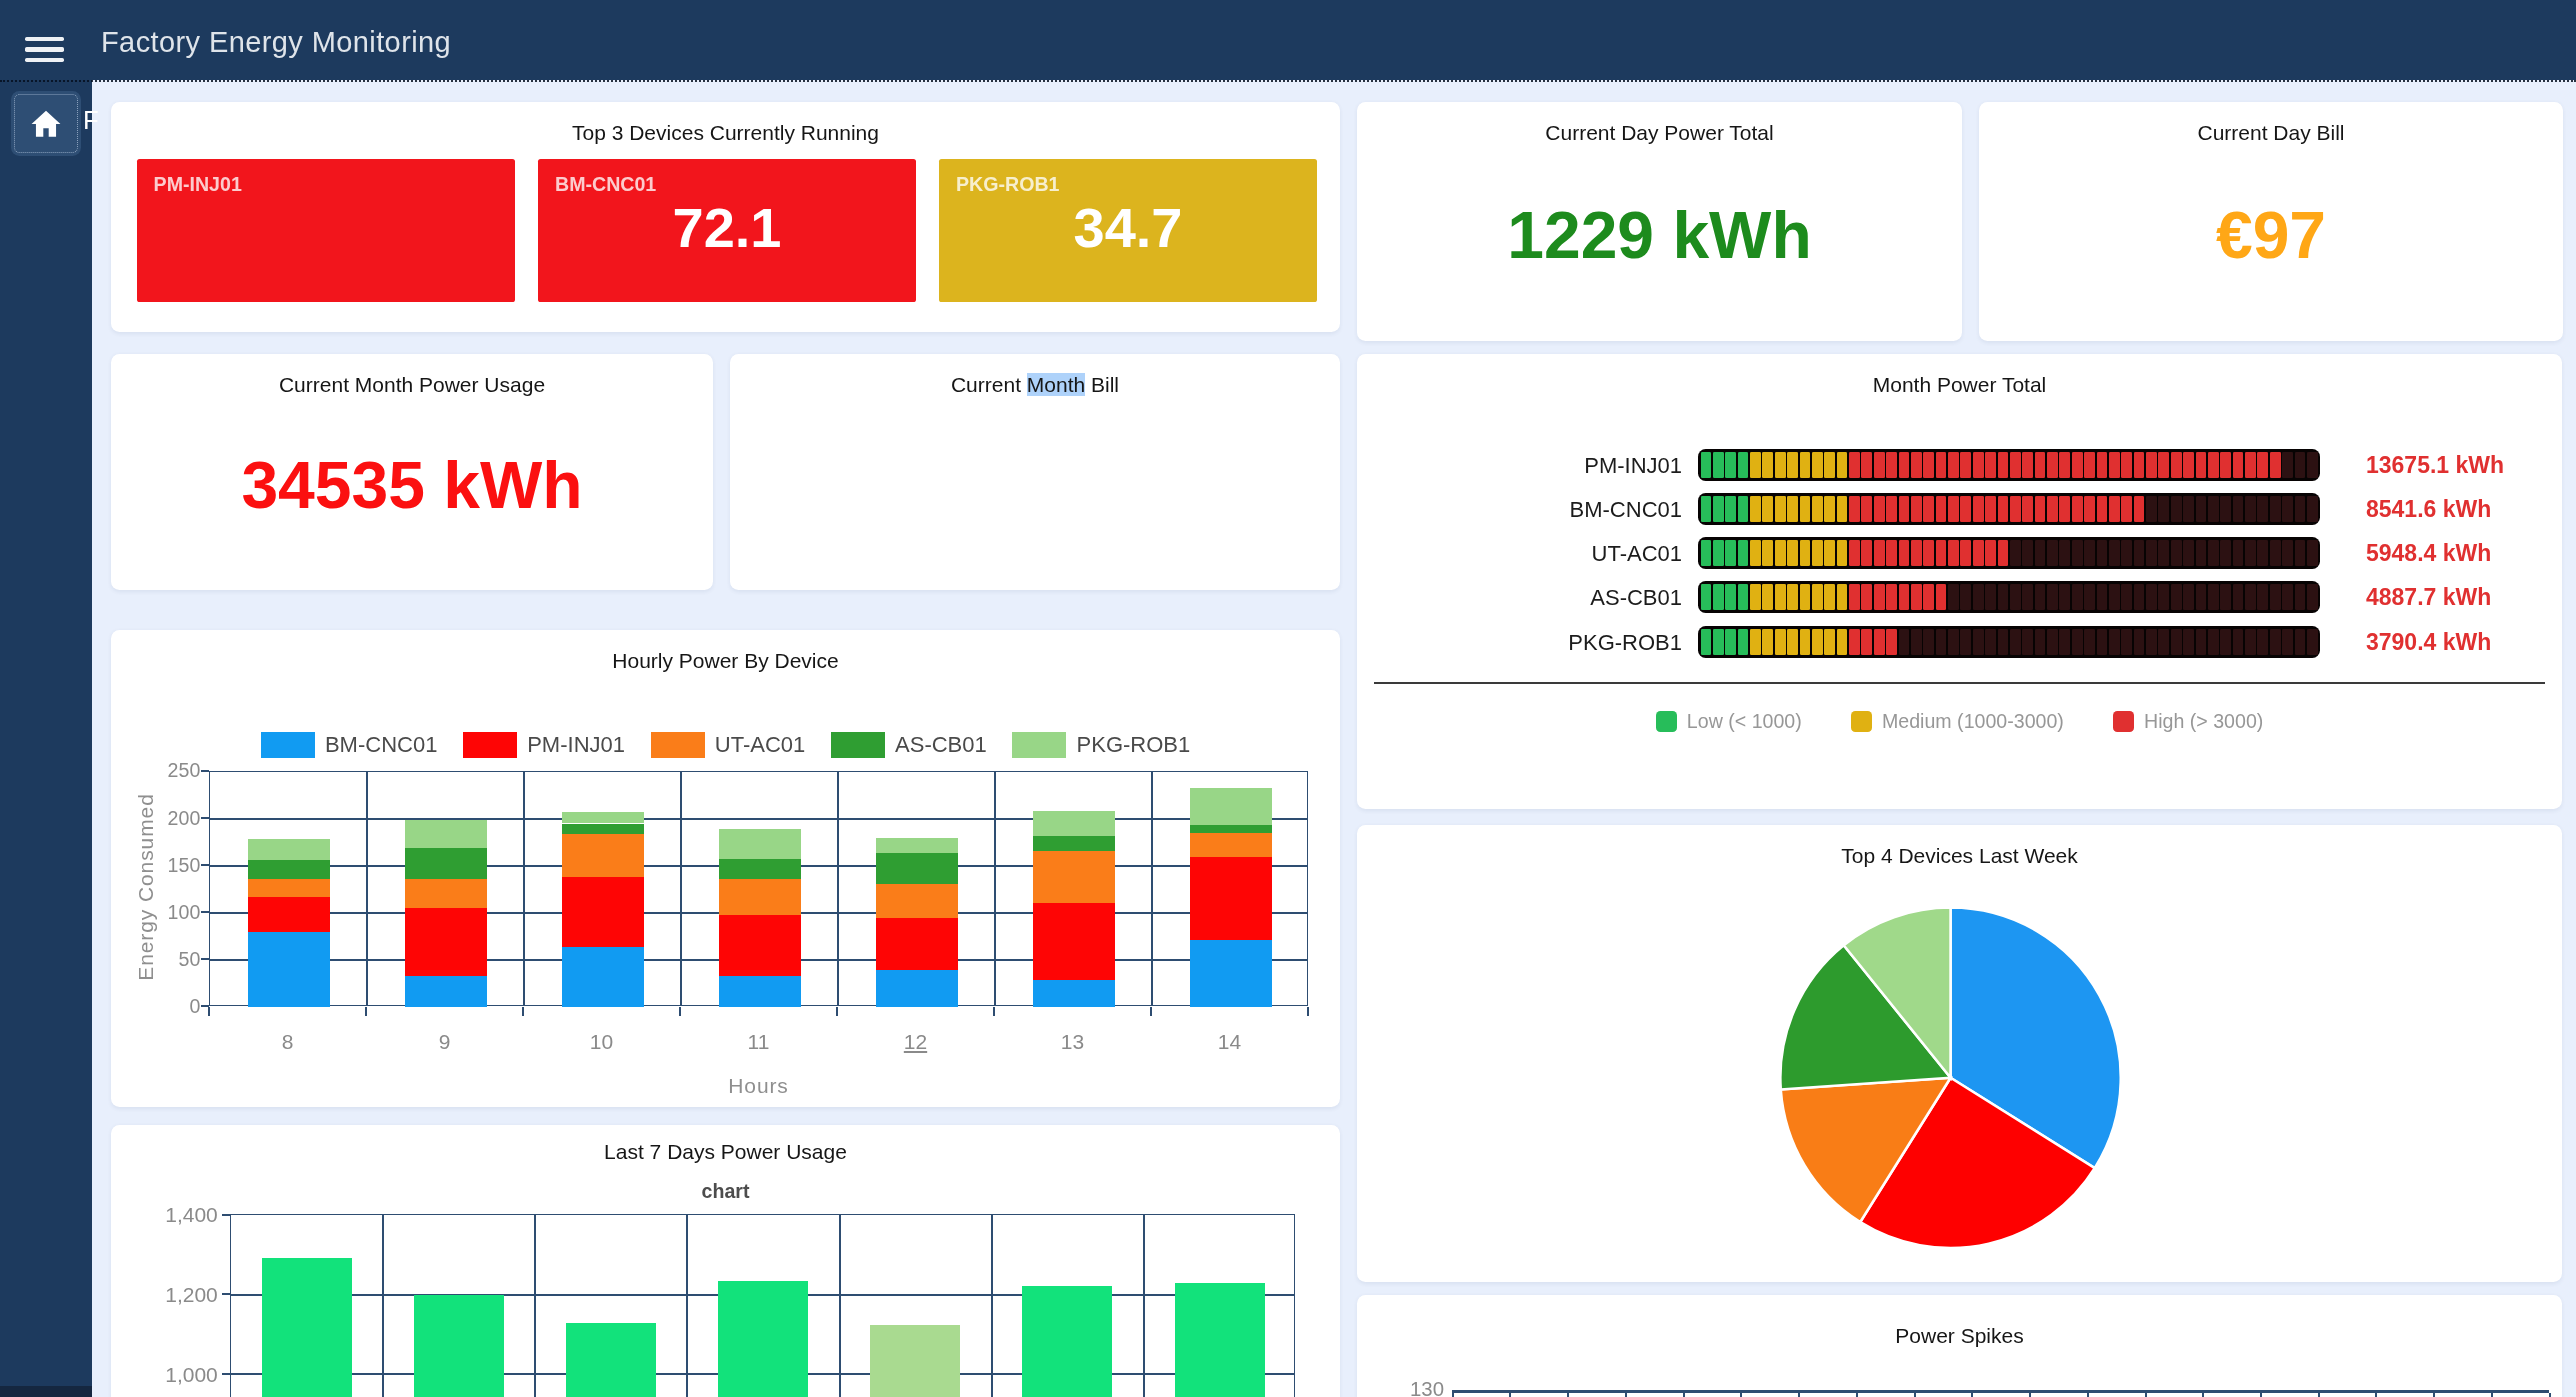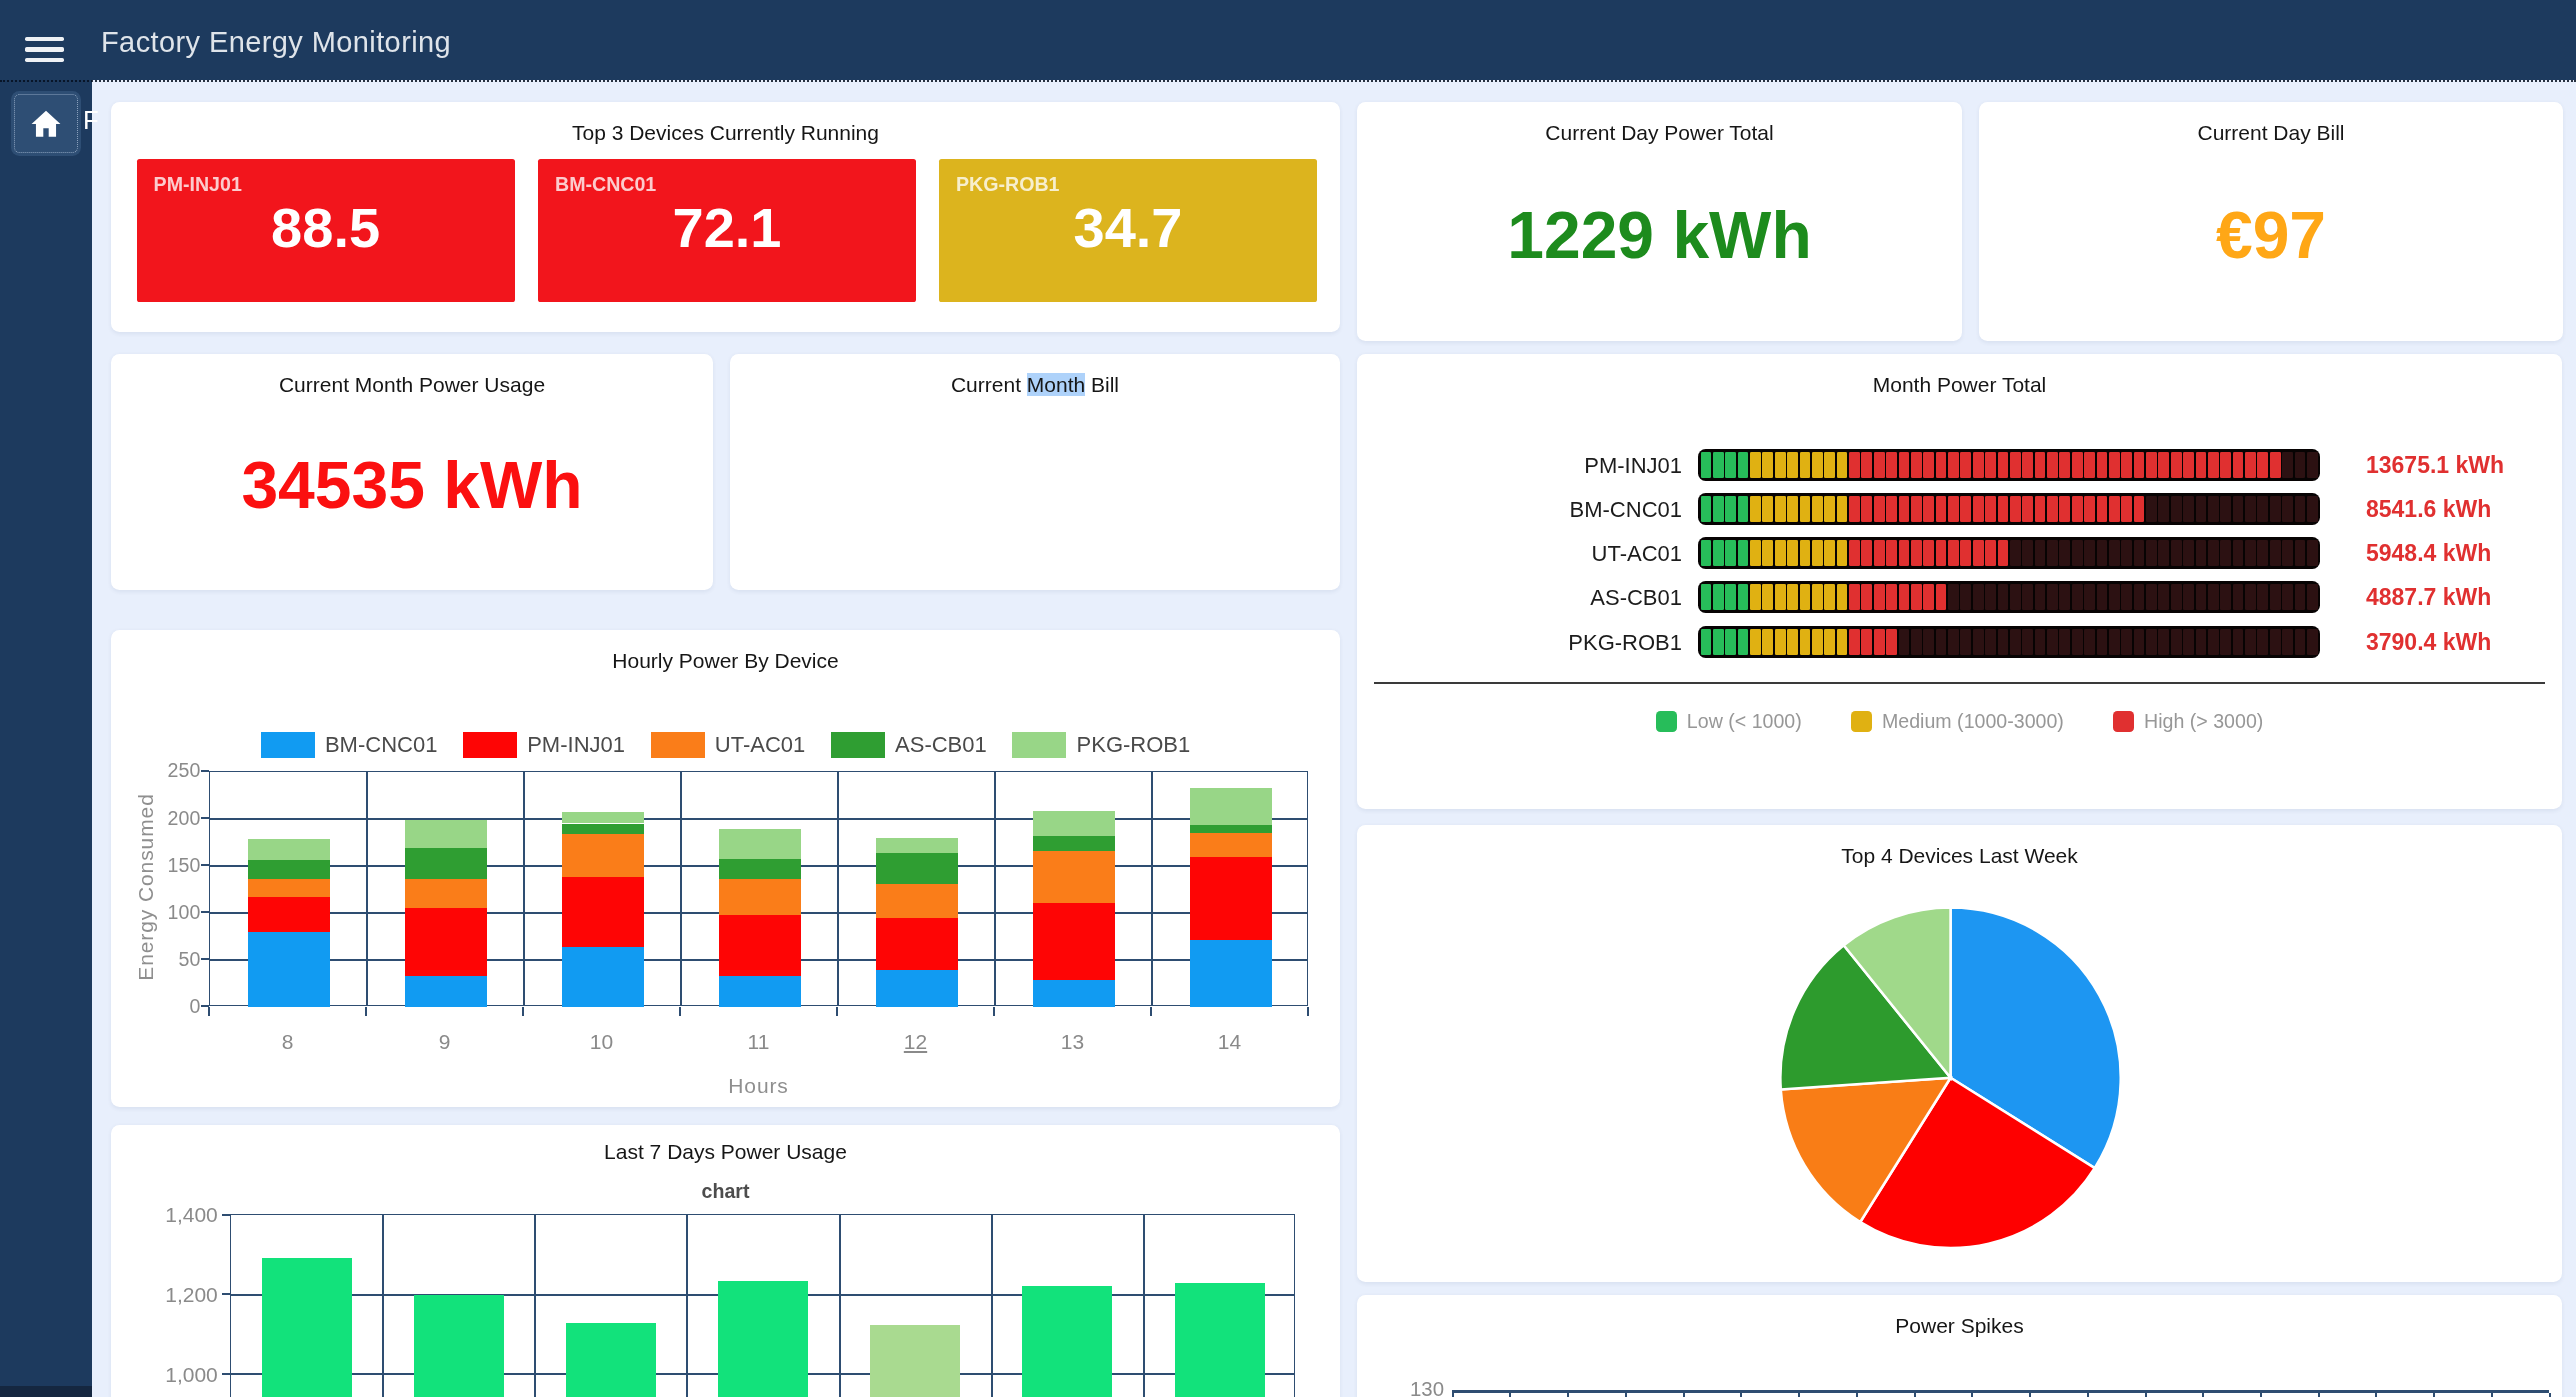--- a/index.html
+++ b/index.html
@@ -94,21 +94,20 @@
   </div>
   <div class="nav-clip-label">F</div>
   <div class="sidebar-bottom-strip"></div>
 </div>
 
 <div class="card" style="left:111px; top:102px; width:1229px; height:230px;">
   <div class="card-title">Top 3 Devices Currently Running</div>
   <div id="top3-tiles">
       <div class="tile" style="left: 25.6px; background: rgb(242, 21, 28);">
         <div class="tile-label">PM-INJ01</div>
-        <div class="tile-value">88.5</div>
       </div>
       <div class="tile" style="left: 427px; background: rgb(242, 21, 28);">
         <div class="tile-label">BM-CNC01</div>
         <div class="tile-value">72.1</div>
       </div>
       <div class="tile" style="left: 828px; background: rgb(220, 180, 30);">
         <div class="tile-label">PKG-ROB1</div>
         <div class="tile-value">34.7</div>
       </div>
     </div>
@@ -583,21 +582,21 @@
       <div class="tick-label-y" style="left: 12.8px; top: 78px; width: 94px; font-size: 21px; text-align: right;">1,400</div>
       <div class="tick-mark-y" style="left: 111px; top: 89px; width: 8.5px;"></div>
       <div class="tick-label-y" style="left: 12.8px; top: 158px; width: 94px; font-size: 21px;">1,200</div>
       <div class="tick-mark-y" style="left: 111px; top: 168px; width: 8.5px;"></div>
       <div class="tick-label-y" style="left: 12.8px; top: 238px; width: 94px; font-size: 21px;">1,000</div>
       <div class="tick-mark-y" style="left: 111px; top: 248px; width: 8.5px;"></div>
     </div>
 </div>
 
 <div class="card" style="left:1357px; top:1295px; width:1205px; height:221px;">
-  <div class="card-title" style="top:19px;">Power Spikes</div>
+  <div class="card-title" style="top:29px;">Power Spikes</div>
   <div id="spikes-body">
       <div class="tick-label-y" style="left: 6px; top: 83px; width: 81px; font-size: 20.4px;">130</div>
       <div style="position: absolute; left: 95px; top: 95px; width: 1097px; height: 2.6px; background: rgb(46, 77, 113);"></div>
       <div class="tick-mark-x" style="left: 95px; top: 98px; height: 9.4px;"></div>
       <div class="tick-mark-x" style="left: 152px; top: 98px; height: 9.4px;"></div>
       <div class="tick-mark-x" style="left: 210px; top: 98px; height: 9.4px;"></div>
       <div class="tick-mark-x" style="left: 268px; top: 98px; height: 9.4px;"></div>
       <div class="tick-mark-x" style="left: 326px; top: 98px; height: 9.4px;"></div>
       <div class="tick-mark-x" style="left: 383px; top: 98px; height: 9.4px;"></div>
       <div class="tick-mark-x" style="left: 441px; top: 98px; height: 9.4px;"></div>

